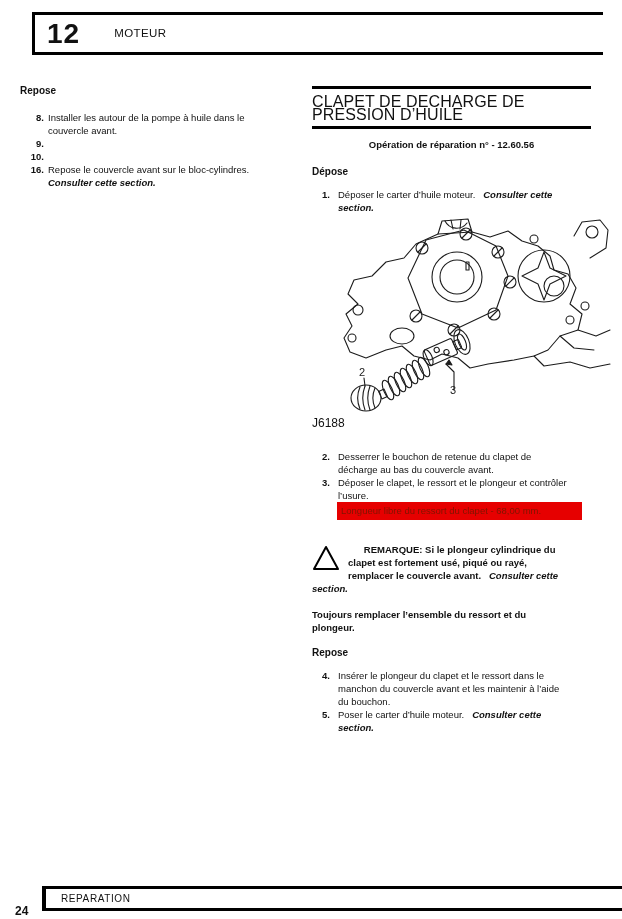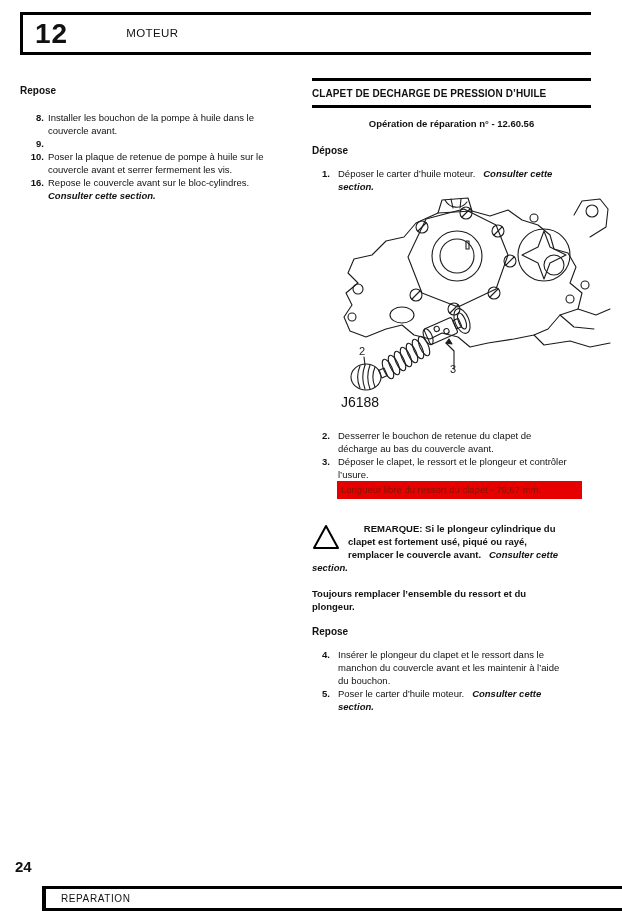--- a/index.html
+++ b/index.html
@@ -2,63 +2,63 @@
 <html><head>
 <meta charset="utf-8">
 <style>
   html,body{margin:0;padding:0;background:#e8e8e8;}
   .page{
     position:relative;width:622px;height:919px;background:#ffffff;
     font-family:"Liberation Sans", sans-serif;color:#111;overflow:hidden;
   }
   
   .header-box{
-    position:absolute;left:20px;top:12px;width:568px;height:37px;
+    position:absolute;left:32px;top:12px;width:568px;height:37px;
     border:3px solid #000;border-right:none;
-    display:flex;align-items:center;gap:24px;
+    display:flex;align-items:center;
   }
   .chapter-num{font-size:28px;font-weight:bold;margin-left:12px;letter-spacing:1px;}
   .chapter-title{font-size:11.5px;font-weight:normal;margin-left:34px;letter-spacing:.4px;margin-top:-2px;}
   
   .col{position:absolute;font-size:9.5px;line-height:13px;}
   .col-left{left:20px;top:84px;width:276px;}
   .col-right{left:312px;top:78px;width:279px;}
   .sec-title{font-weight:bold;font-size:10px;}
   .steps{margin:0;padding:0;list-style:none;}
   .steps li{display:flex;}
   .steps .num{font-weight:bold;flex:none;text-align:right;}
   .col-left .num{width:24px;margin-right:4px;}
   .col-right .num{width:18px;margin-right:8px;}
   .steps .txt{flex:1;white-space:pre-wrap;}
   .em{font-weight:bold;font-style:italic;}
   .col-left .steps{margin-top:14px;}
   
   .head-rule{
     border-top:3px solid #000;border-bottom:3px solid #000;
-    padding:6px 0 5px 0;font-weight:bold;font-size:10px;letter-spacing:.1px;
+    padding:6px 0 5px 0;font-weight:normal;font-size:16px;letter-spacing:.1px;margin-top:8px;
   }
   .operation{font-weight:bold;margin-top:9px;text-align:center;}
   .sub-title{font-weight:bold;font-size:10px;margin-top:14px;}
   .step-block{margin-top:10px;}
   .figure{margin-top:4px;}
   .figure svg{display:block;margin-left:26px;}
-  .fig-caption{font-size:14px;margin-left:29px;margin-top:3px;}
+  .fig-caption{font-size:12px;margin-top:3px;}
   .steps-23{margin-top:20px;}
   .spec-highlight{
     margin-left:25px;width:245px;height:18px;line-height:18px;
     padding-left:4px;font-size:9.5px;box-sizing:border-box;white-space:nowrap;overflow:hidden;
   }
   .remarque{margin-top:10px;white-space:pre-wrap;}
   .warn-tri{float:left;width:28px;height:26px;margin:2px 8px 4px 0;}
   .note-b{font-weight:bold;}
   .always{font-weight:bold;white-space:pre-wrap;clear:both;}
   .repose2{margin-top:12px;}
   .steps-45{margin-top:10px;}
   
-  .footer-num{position:absolute;left:15px;top:858px;font-size:15px;font-weight:bold;}
+  .footer-num{position:absolute;left:15px;top:904px;font-size:12px;font-weight:bold;}
   .footer-box{
     position:absolute;left:42px;top:886px;width:580px;height:19px;
     border-top:3px solid #000;border-bottom:3px solid #000;border-left:4px solid #000;
     display:flex;align-items:center;box-sizing:content-box;
   }
   .footer-label{font-size:10px;letter-spacing:.6px;margin-left:15px;}
   
   .art{stroke:#1c1c1c;stroke-width:1.1;fill:none;stroke-linejoin:round;stroke-linecap:round;}
   .art text{stroke:none;fill:#1c1c1c;font-family:"Liberation Sans",sans-serif;}
 </style>
@@ -70,30 +70,28 @@
   <div class="header-box">
     <span class="chapter-num">12</span>
     <span class="chapter-title">MOTEUR</span>
   </div>
 
   <div class="col col-left">
     <div class="sec-title">Repose</div>
     <ol class="steps">
       <li>
         <span class="num">8.</span>
-        <span class="txt"><span>Installer les bouchon de la pompe à huile dans le
+        <span class="txt"><span>Installer les autour de la pompe à huile dans le
 couvercle avant.</span></span>
       </li>
       <li>
         <span class="num">9.</span>
       </li>
       <li>
         <span class="num">10.</span>
-        <span class="txt"><span>Poser la plaque de retenue de pompe à huile sur le
-couvercle avant et serrer fermement les vis.</span></span>
       </li>
       <li>
         <span class="num">16.</span>
         <span class="txt"><span>Repose le couvercle avant sur le bloc-cylindres.
 </span><span class="em">Consulter cette section.</span></span>
       </li>
     </ol>
   </div>
 
   <div class="col col-right">
@@ -215,21 +213,21 @@
         <span class="txt"><span>Desserrer le bouchon de retenue du clapet de
 décharge au bas du couvercle avant.</span></span>
       </li>
       <li>
         <span class="num">3.</span>
         <span class="txt"><span>Déposer le clapet, le ressort et le plongeur et contrôler
 l’usure.</span></span>
       </li>
     </ol>
 
-    <div class="spec-highlight" style="background: rgb(230, 0, 0); color: rgb(127, 20, 0);">Longueur libre du ressort du clapet - 79,67 mm.</div>
+    <div class="spec-highlight" style="background: rgb(230, 0, 0); color: rgb(127, 20, 0);">Longueur libre du ressort du clapet - 68,00 mm.</div>
 
     <div class="remarque">
       <svg class="warn-tri" viewBox="0 0 28 26">
         <path d="M14 2 L26 24 L2 24 Z" fill="none" stroke="#000" stroke-width="2" stroke-linejoin="round"></path>
       </svg><span class="note-b">REMARQUE: Si le plongeur cylindrique du
 clapet est fortement usé, piqué ou rayé,
 remplacer le couvercle avant.   </span><span class="em">Consulter cette
 section.</span>
     </div>
     <div class="always">Toujours remplacer l’ensemble du ressort et du

